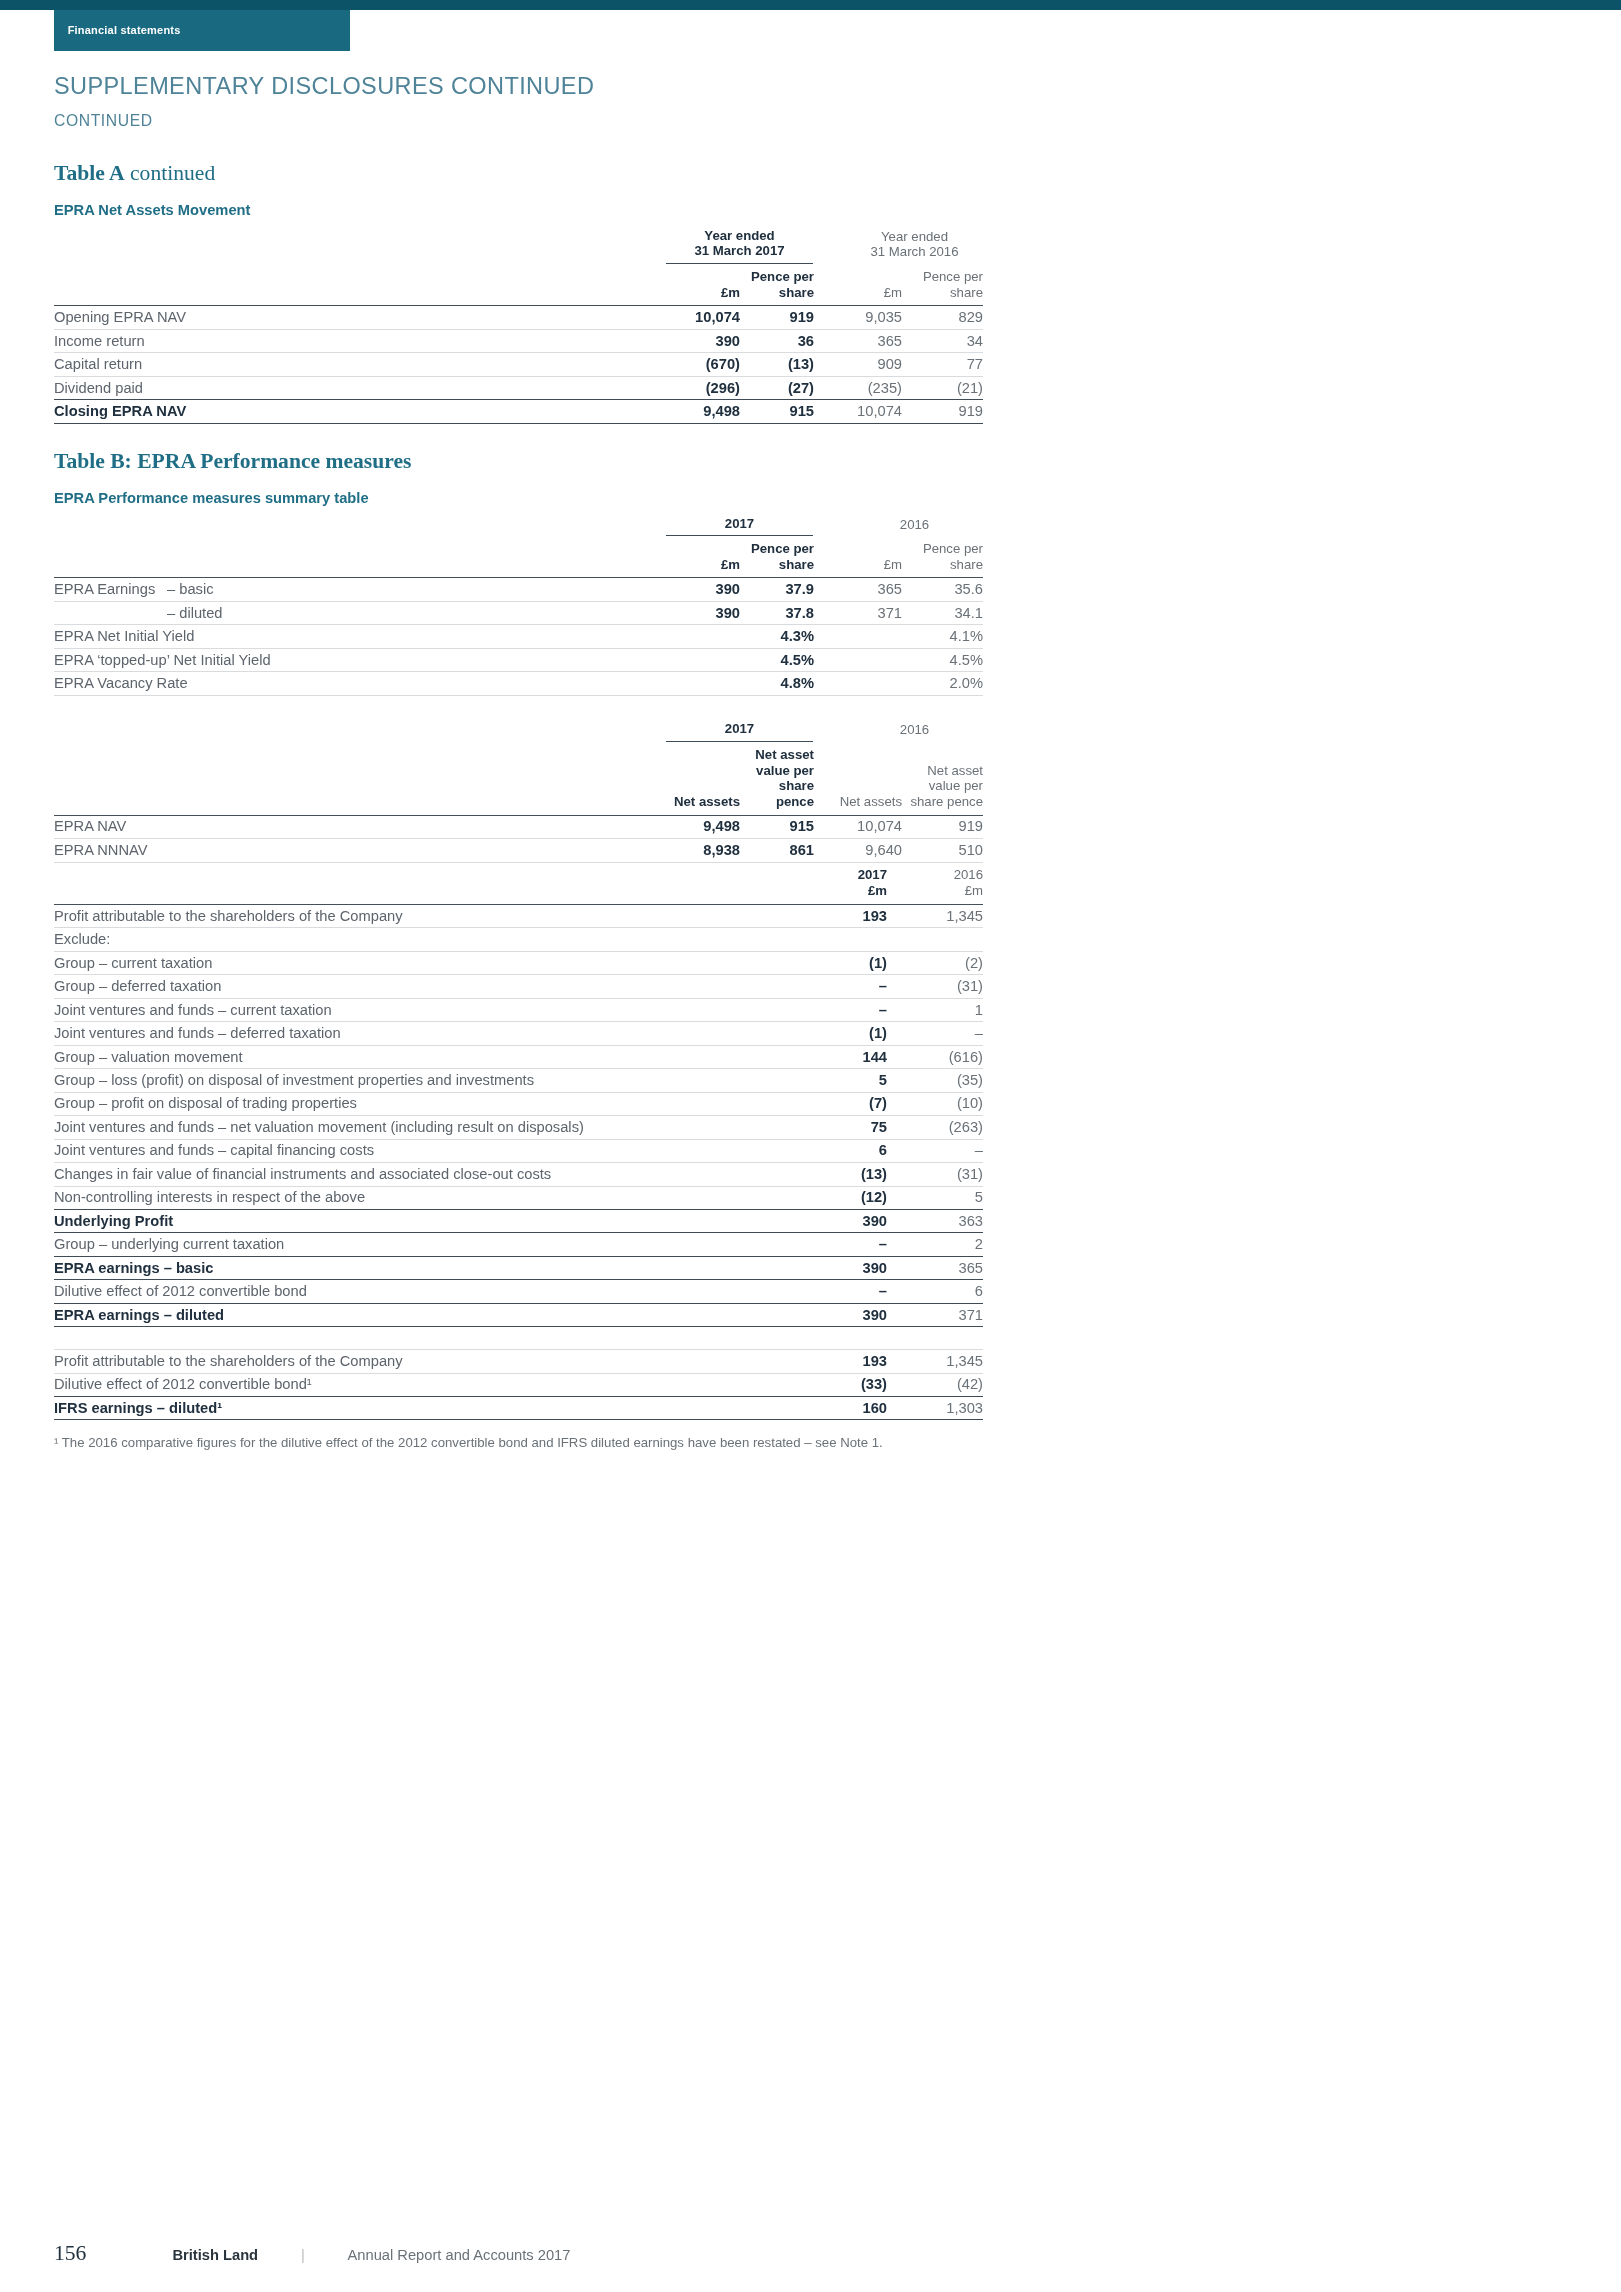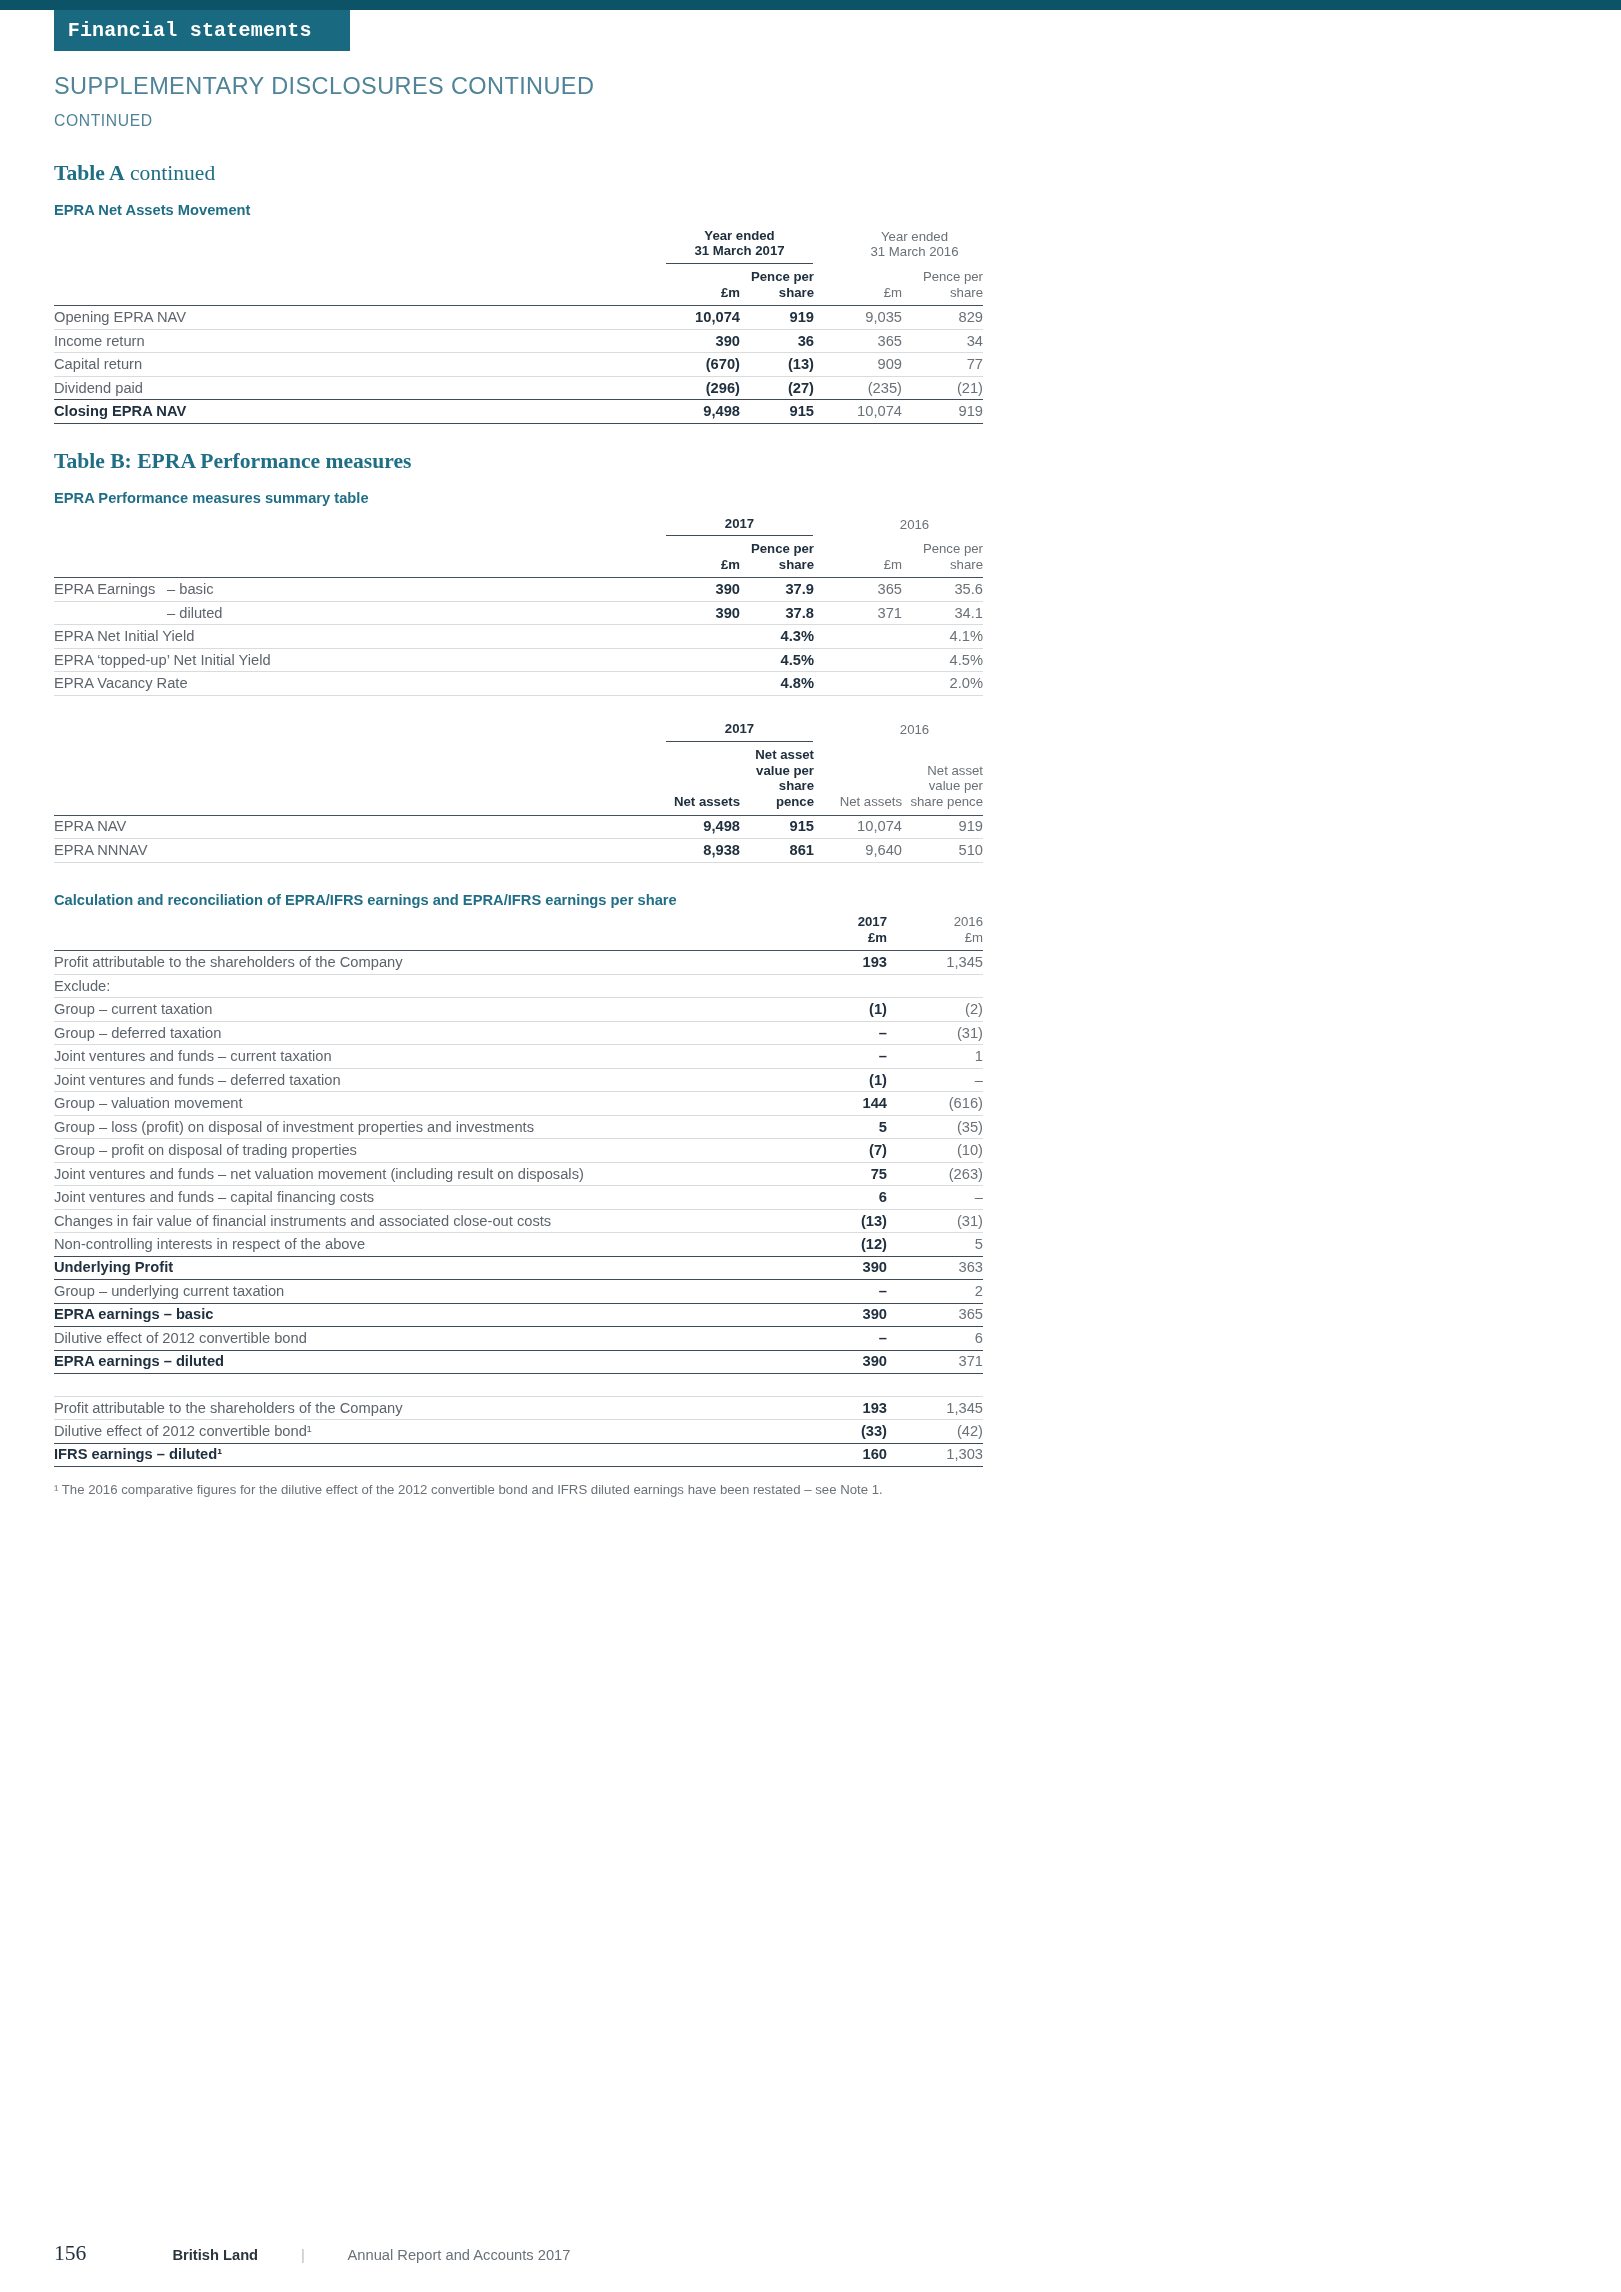--- a/index.html
+++ b/index.html
@@ -2,21 +2,21 @@
 <html><head>
 <meta charset="utf-8">
 <style>
   * { margin:0; padding:0; box-sizing:border-box; }
   html,body { background:#ffffff; }
   body { font-family:"Liberation Sans", sans-serif; color:#5d646c; }
   .page { width:1621px; height:2293px; position:relative; background:#ffffff; overflow:hidden; }
 
   .topbar { height:9.8px; width:100%; background:#0d5368; }
   .tab { margin-left:54px; width:296px; height:41px; background:#196a80; display:flex; align-items:center; padding-left:13.7px; }
-  .tab-label { font-family:Liberation Mono, monospace; font-weight:bold; font-size:20px; color:#ffffff; letter-spacing:0.2px; }
+  .tab-label { font-family:Liberation Sans, sans-serif; font-weight:bold; font-size:11px; color:#ffffff; letter-spacing:0.2px; }
 
   .content { width:929px; margin-left:54px; }
 
   .doc-title { margin-top:22.5px; font-size:23.5px; line-height:27.4px; font-weight:400; color:#4f8398; letter-spacing:0.4px; }
   .doc-subtitle { margin-top:10.8px; font-size:15.7px; line-height:18.6px; color:#4f8398; letter-spacing:0.6px; }
 
   .serif-head { margin-top:31px; font-family:"Liberation Serif", serif; font-size:21.6px; line-height:25.5px; color:#1f6e86; }
   .serif-head .bold { font-weight:bold; }
   .subhead { margin-top:15.7px; font-size:14.7px; line-height:17.6px; font-weight:bold; color:#1f6e86; }
 
@@ -251,21 +251,20 @@
           <div class="trow">
             <div class="lbl">EPRA NNNAV</div>
             <div class="c1 v v17">8,938</div>
             <div class="c2 v v17">861</div>
             <div class="c3 v v16">9,640</div>
             <div class="c4 v v16">510</div>
           </div>
         </div>
     </div>
 
-    <div class="subhead sect-gap-lg">Calculation and reconciliation of EPRA/IFRS earnings and EPRA/IFRS earnings per share</div>
 
     <div class="t">
       <div class="flexr colhdr-row">
         <div class="sp"></div>
         <div class="cc1 v hdr strong-h">
           <div>2017</div>
           <div>£m</div>
         </div>
         <div class="cc2 v hdr gray-h">
           <div>2016</div>

